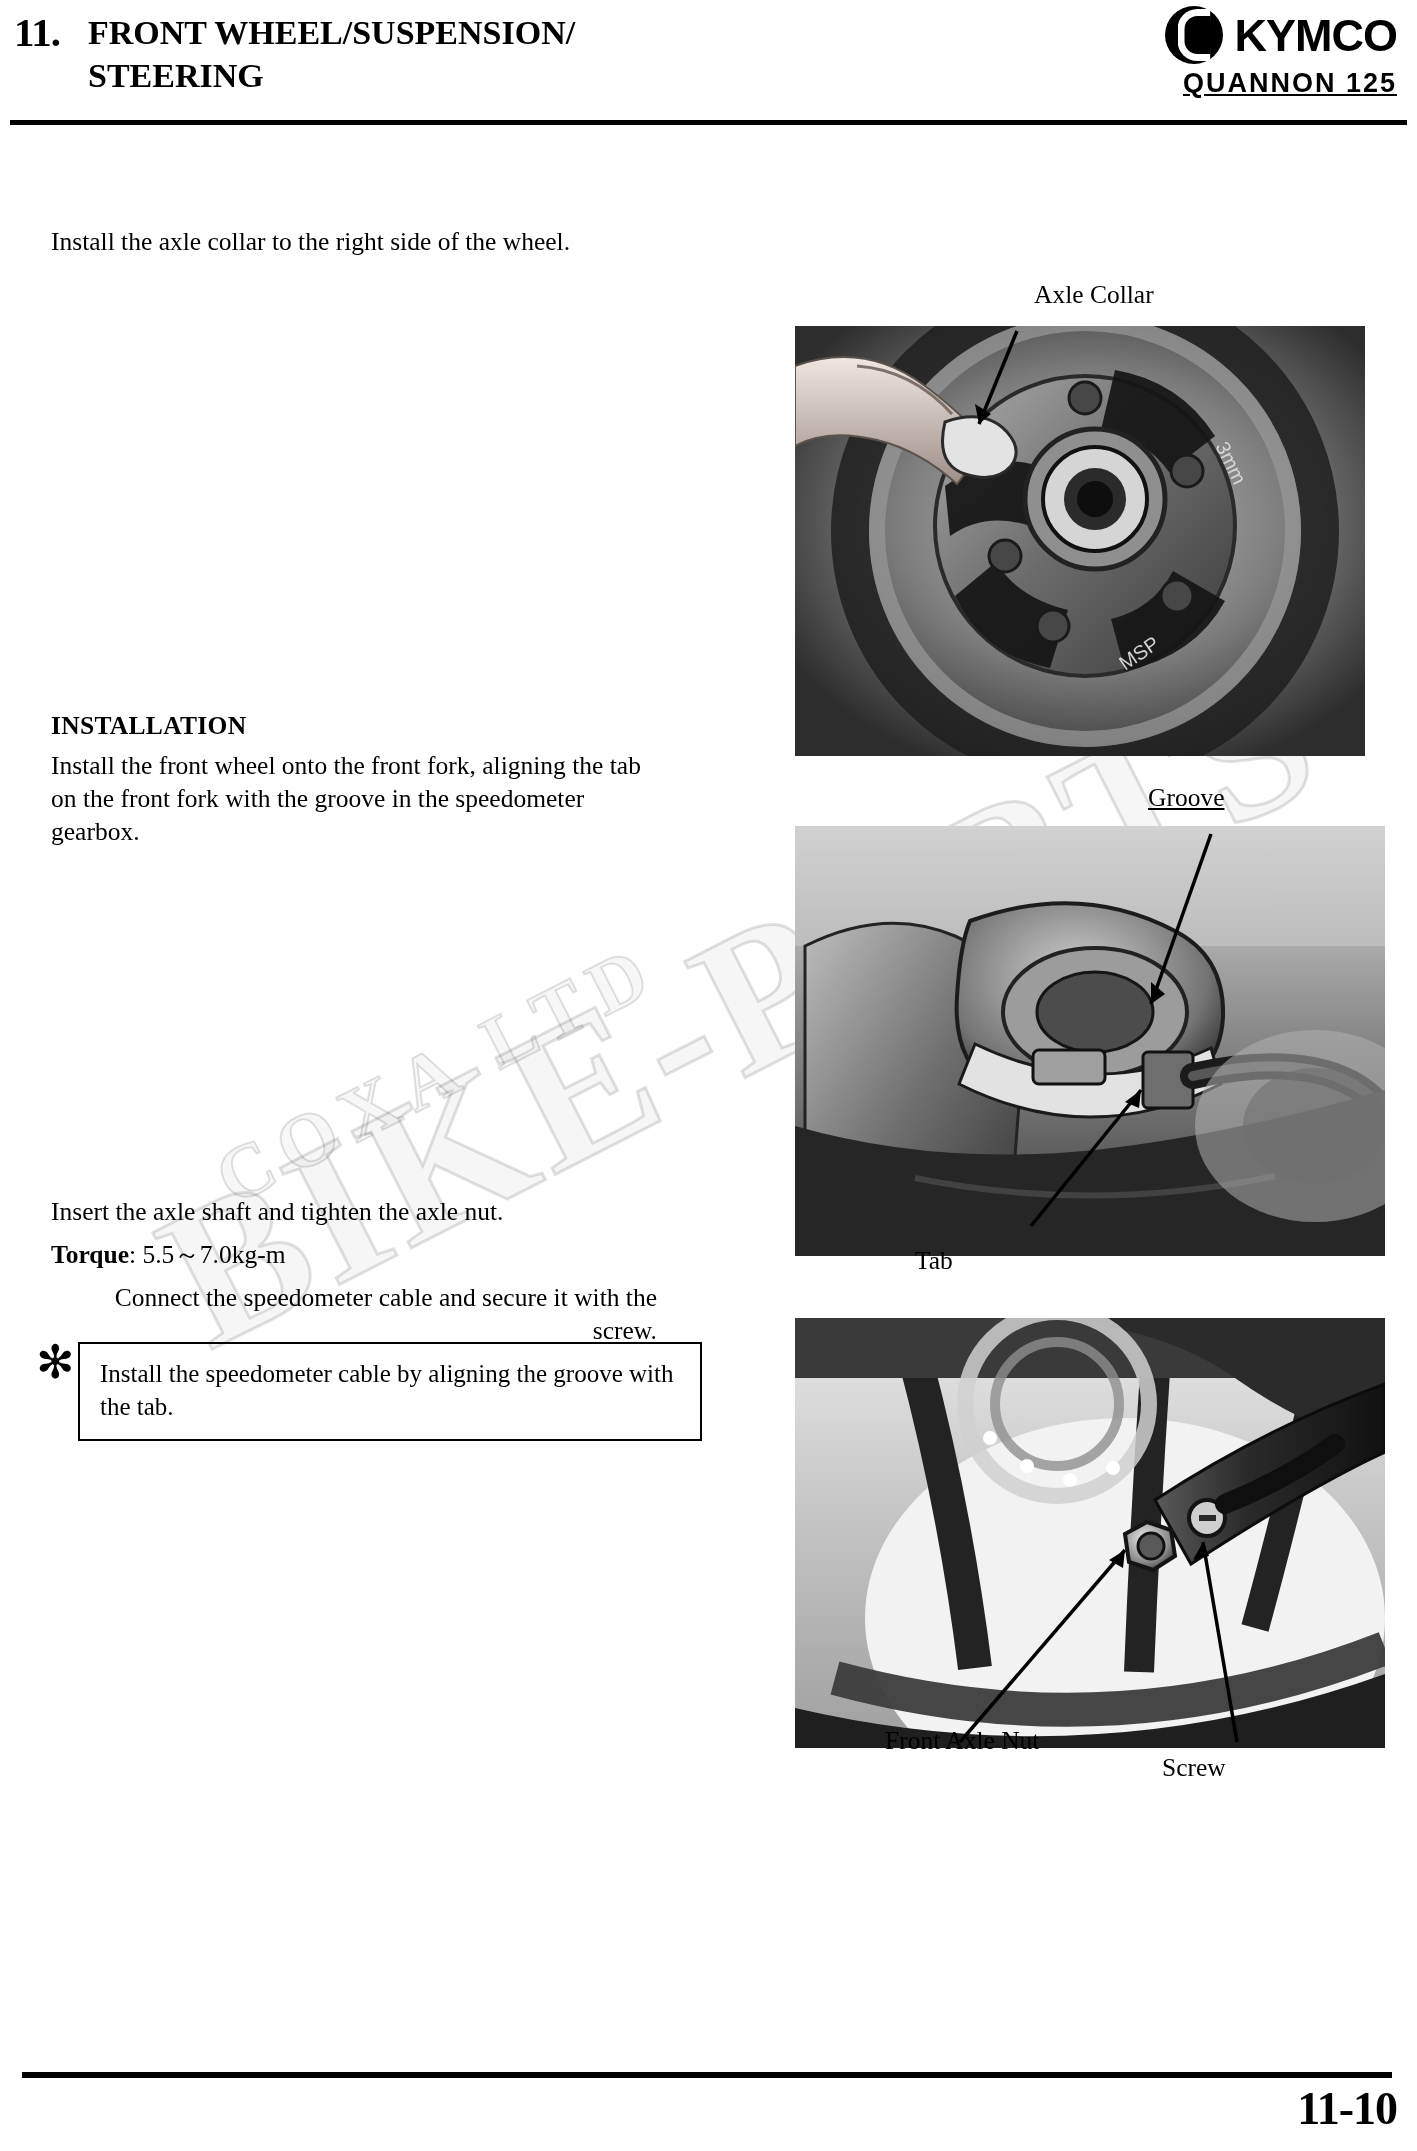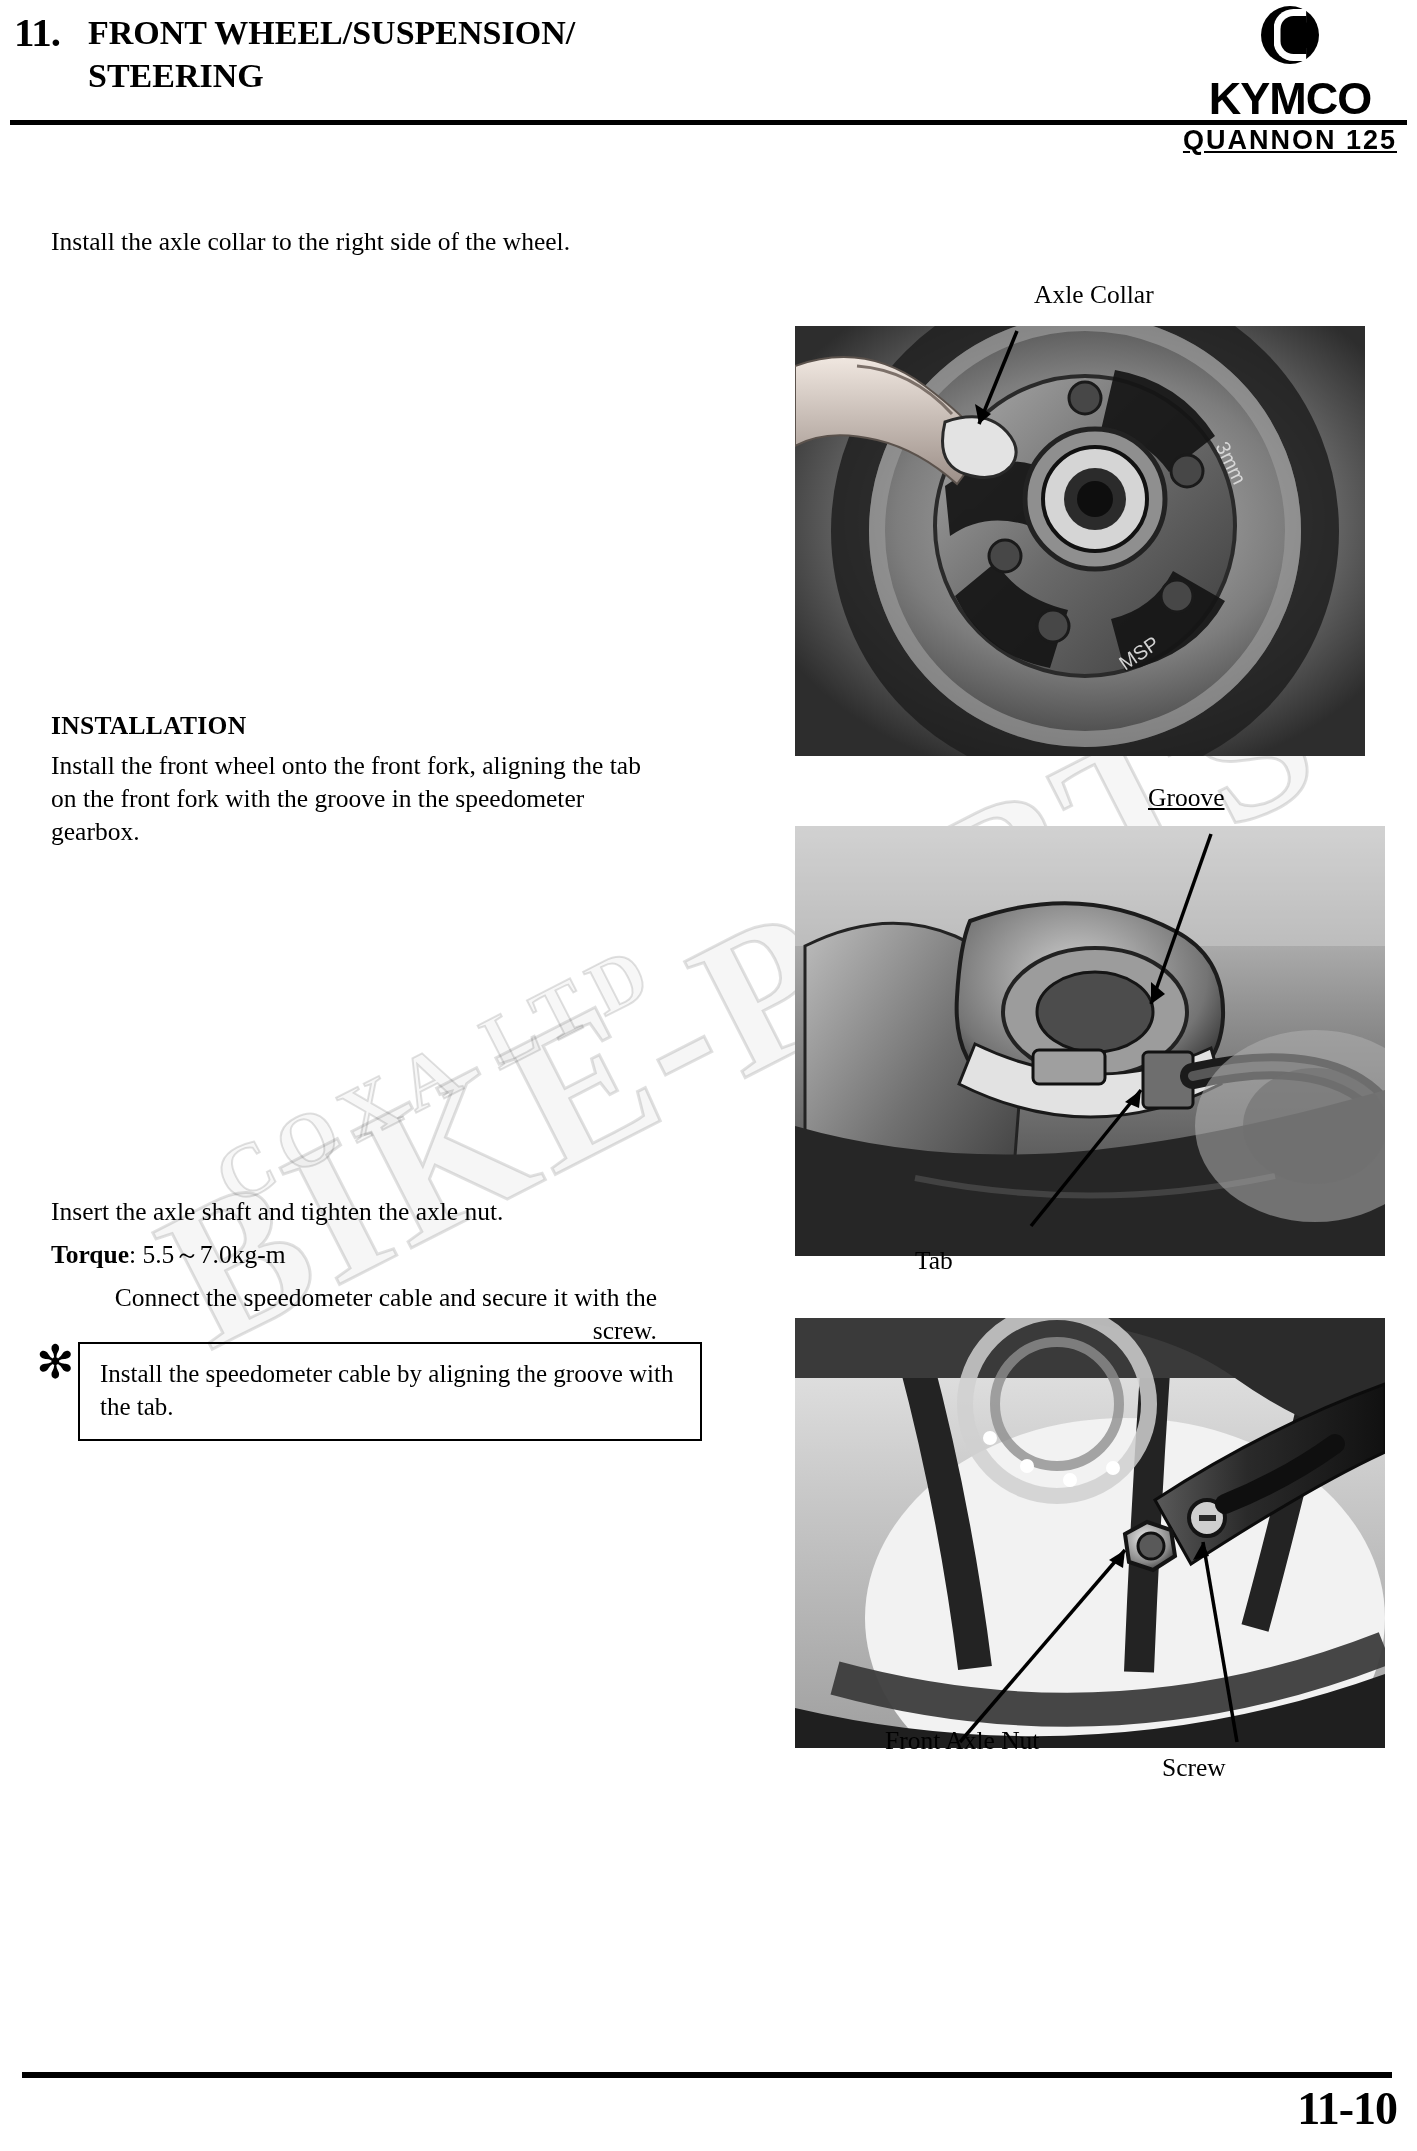--- a/index.html
+++ b/index.html
@@ -47,21 +47,20 @@
     position: absolute;
     right: 20px;
     top: 6px;
     text-align: right;
   }
   .brand-logo-row {
     display: flex;
     align-items: center;
     justify-content: flex-end;
     gap: 12px;
-    flex-direction: column;
   }
   .brand-mark {
     width: 58px;
     height: 58px;
     border-radius: 50%;
     background: #000;
     position: relative;
     display: inline-block;
   }
   .brand-mark::before {

